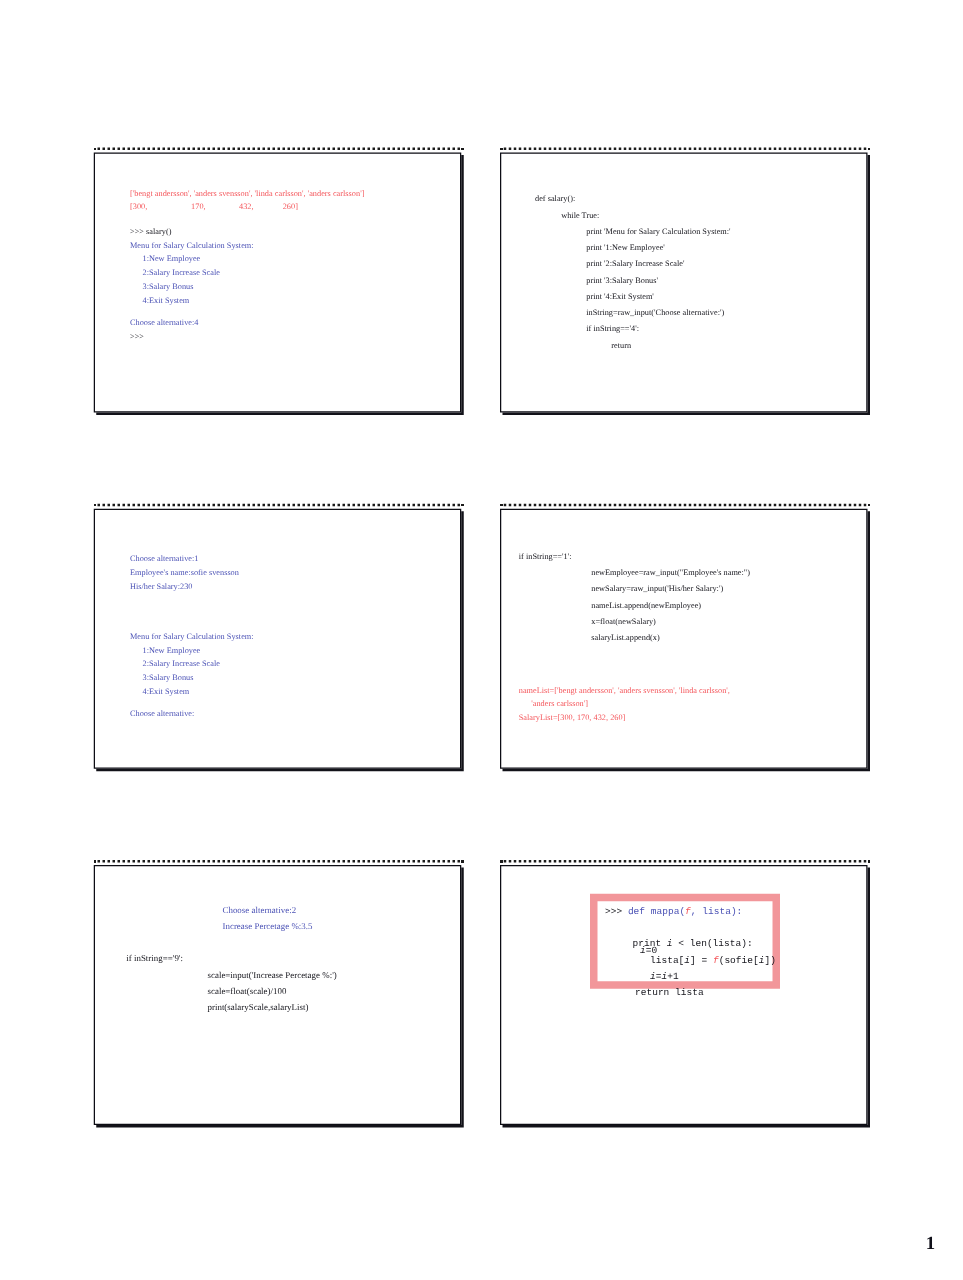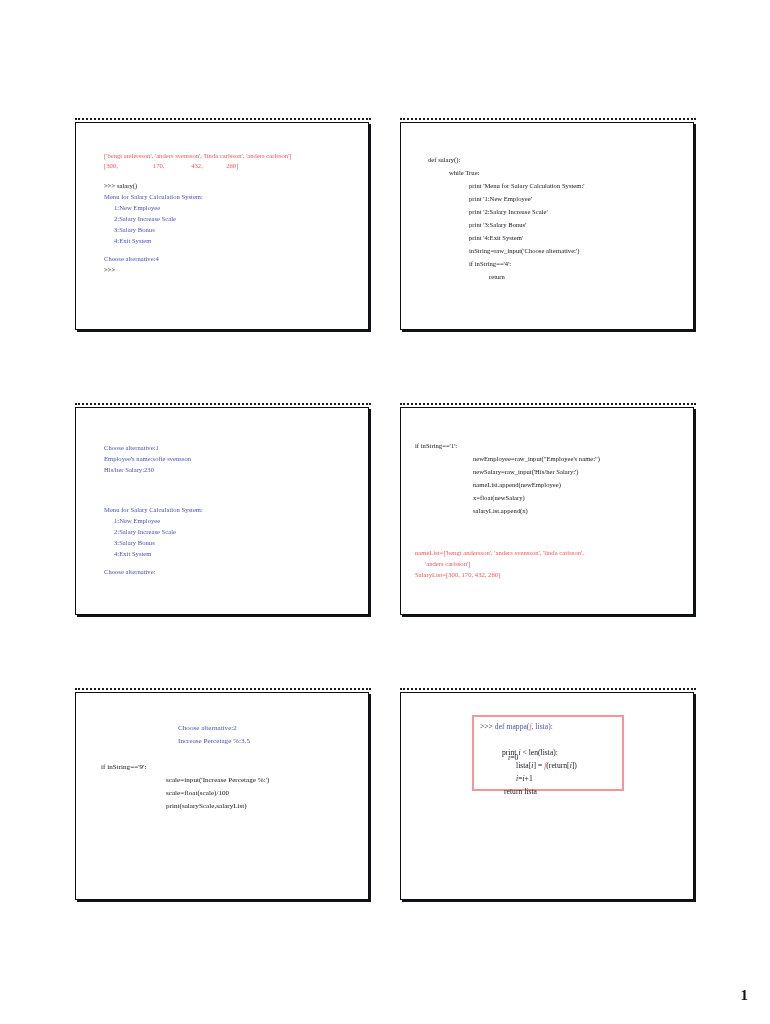--- a/index.html
+++ b/index.html
@@ -71,23 +71,24 @@
   .red   { color: #f4555a; }
   .black { color: #15151c; }
   .ital  { font-style: italic; }
 
   .ln.sz7  { font-size: 7.1px; }
   .ln.sz75 { font-size: 7.6px; }
 
   
   .subbox {
     position: absolute;
-    border: 2px solid #3b82f6;
+    border: 6px solid #3b82f6;
     background: #ffffff;
     box-sizing: border-box;
+    font-family: Liberation Mono, monospace;
   }
   .subbox.redbox { border-color: #f2969a; }
 
   
   #page-number {
     position: absolute;
     right: 22px;
     bottom: 20px;
     font-size: 15px;
     font-weight: bold;
@@ -180,21 +181,21 @@
       </div>
     </div>
     <div class="slide-wrap" style="left: 400px; top: 692px;">
       <div class="crop-rule"></div>
       <div class="slide">
         <div class="slide-body">
           <div class="subbox redbox" style="left: 71px; top: 22px; width: 152px; height: 76px;">
             <div class="ln sz75" style="left: 6px; top: 5px;"><span class="black">&gt;&gt;&gt; </span><span class="blue">def mappa(</span><span class="red ital">f</span><span class="blue">, lista):</span></div>
             <div class="ln sz75" style="left: 34px; top: 36px;"><span class="black ital">i</span><span class="black">=0</span></div>
             <div class="ln sz75" style="left: 28px; top: 31px;"><span class="black">print </span><span class="black ital">i</span><span class="black"> &lt; len(lista):</span></div>
-            <div class="ln sz75" style="left: 42px; top: 44px;"><span class="black">lista[</span><span class="black ital">i</span><span class="black">] = </span><span class="red ital">f</span><span class="black">(return[</span><span class="black ital">i</span><span class="black">])</span></div>
+            <div class="ln sz75" style="left: 42px; top: 44px;"><span class="black">lista[</span><span class="black ital">i</span><span class="black">] = </span><span class="red ital">f</span><span class="black">(sofie[</span><span class="black ital">i</span><span class="black">])</span></div>
             <div class="ln sz75" style="left: 42px; top: 57px;"><span class="black ital">i</span><span class="black">=</span><span class="black ital">i</span><span class="black">+1</span></div>
             <div class="ln sz75" style="left: 30px; top: 70px;"><span class="black">return lista</span></div>
           </div>
         </div>
       </div>
     </div>
   </div>
 
 <div id="page-number">1</div>
 

